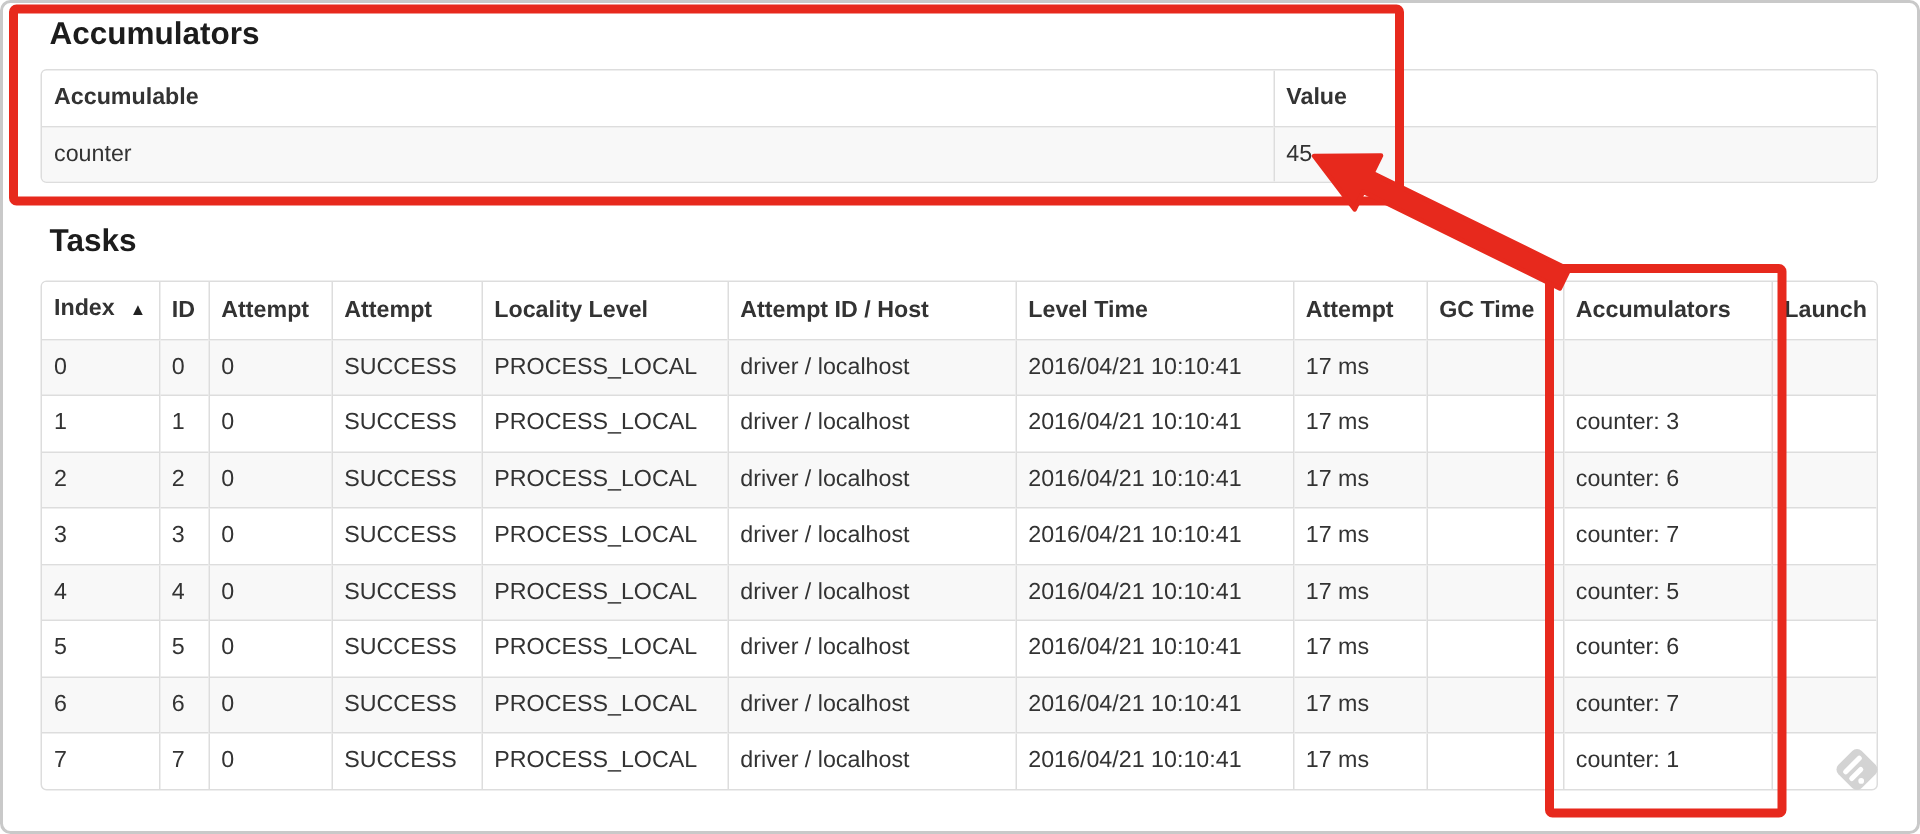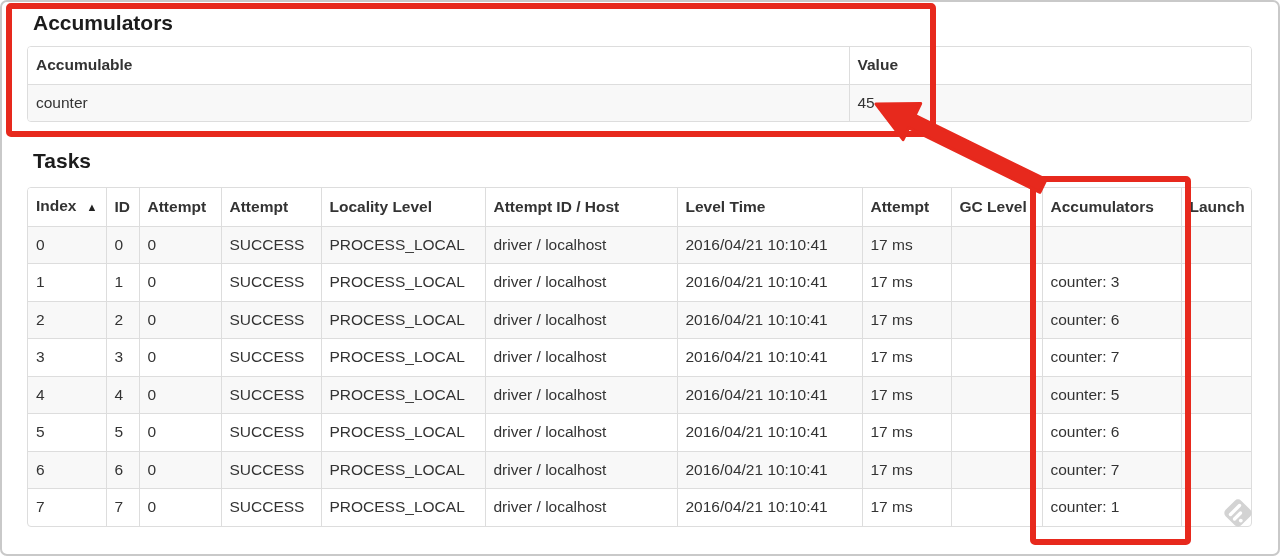--- a/index.html
+++ b/index.html
@@ -94,21 +94,21 @@
       <thead>
         <tr>
           <th><span>Index</span><span class="sort-icon">▲</span></th>
           <th>ID</th>
           <th>Attempt</th>
           <th>Attempt</th>
           <th>Locality Level</th>
           <th>Attempt ID / Host</th>
           <th>Level Time</th>
           <th>Attempt</th>
-          <th>GC Level</th>
+          <th>GC Time</th>
           <th>Accumulators</th>
           <th>Launch</th>
         </tr>
       </thead>
       <tbody>
           <tr>
             <td>0</td>
             <td>0</td>
             <td>0</td>
             <td>SUCCESS</td>

